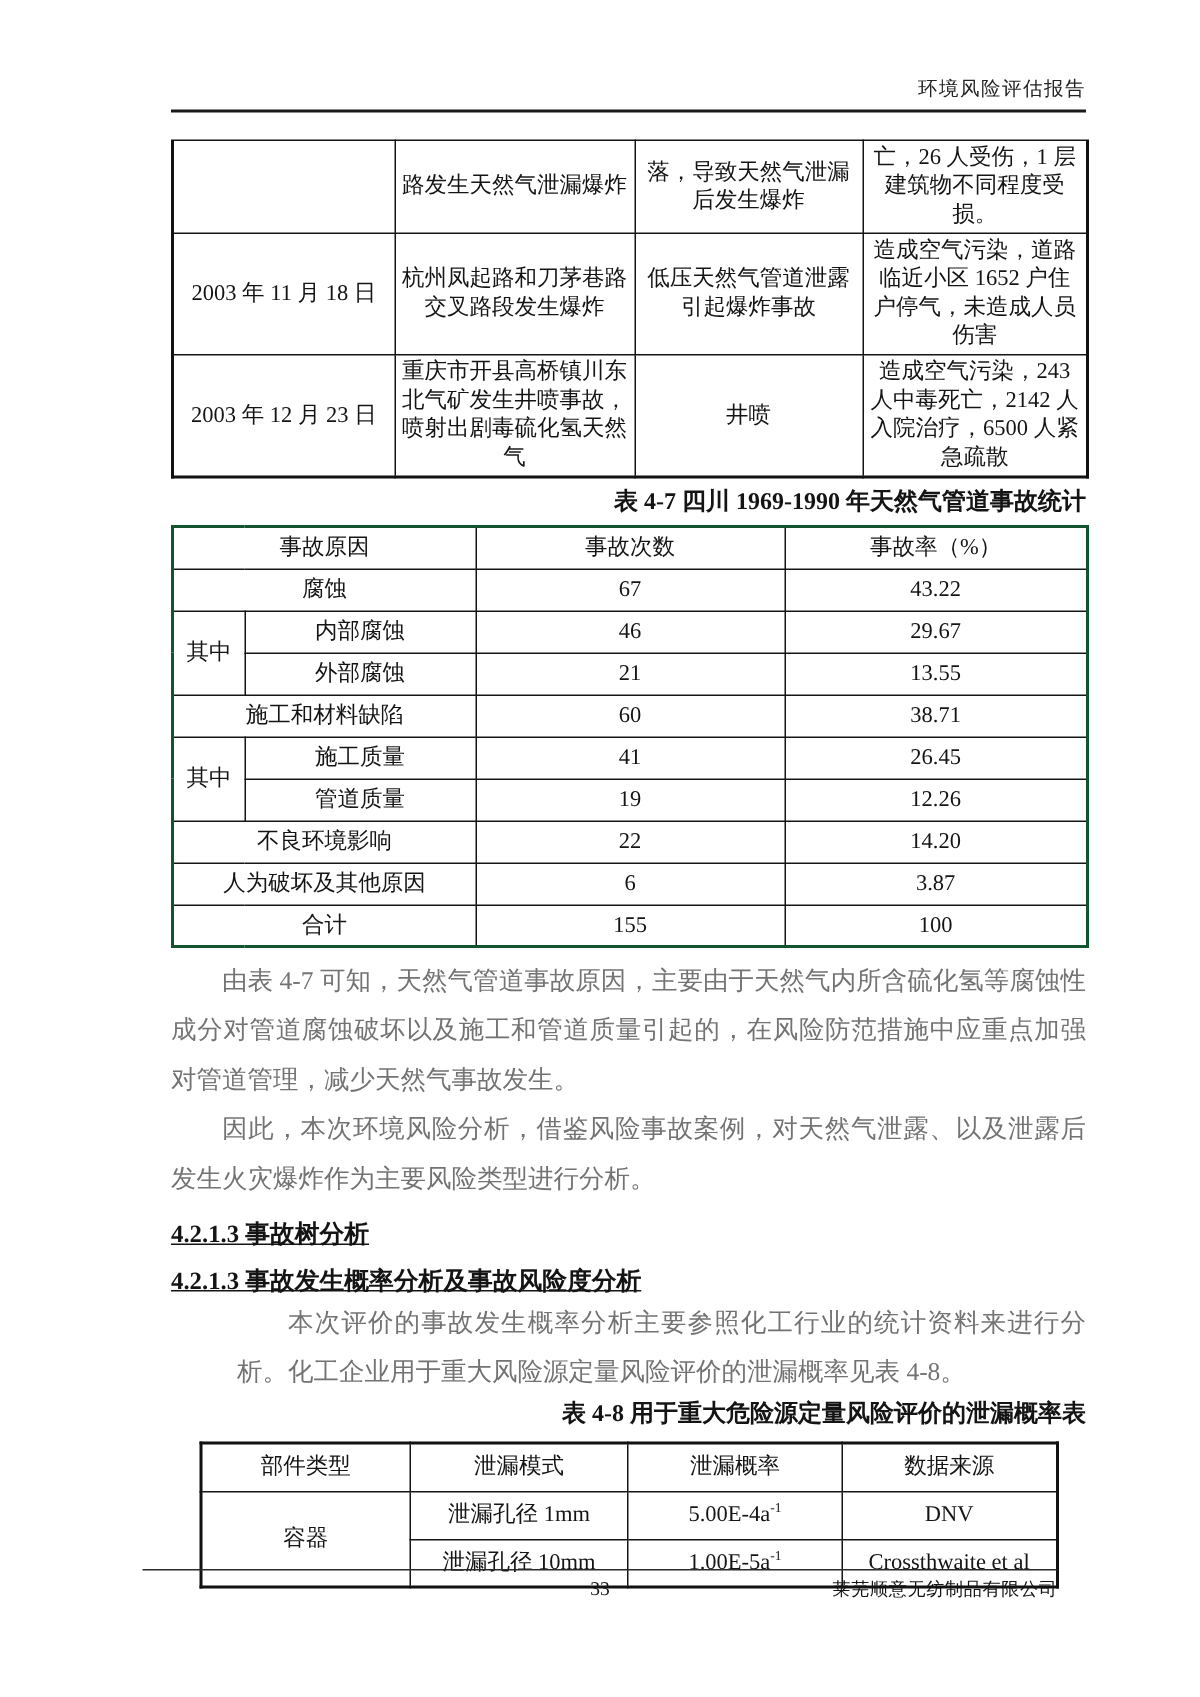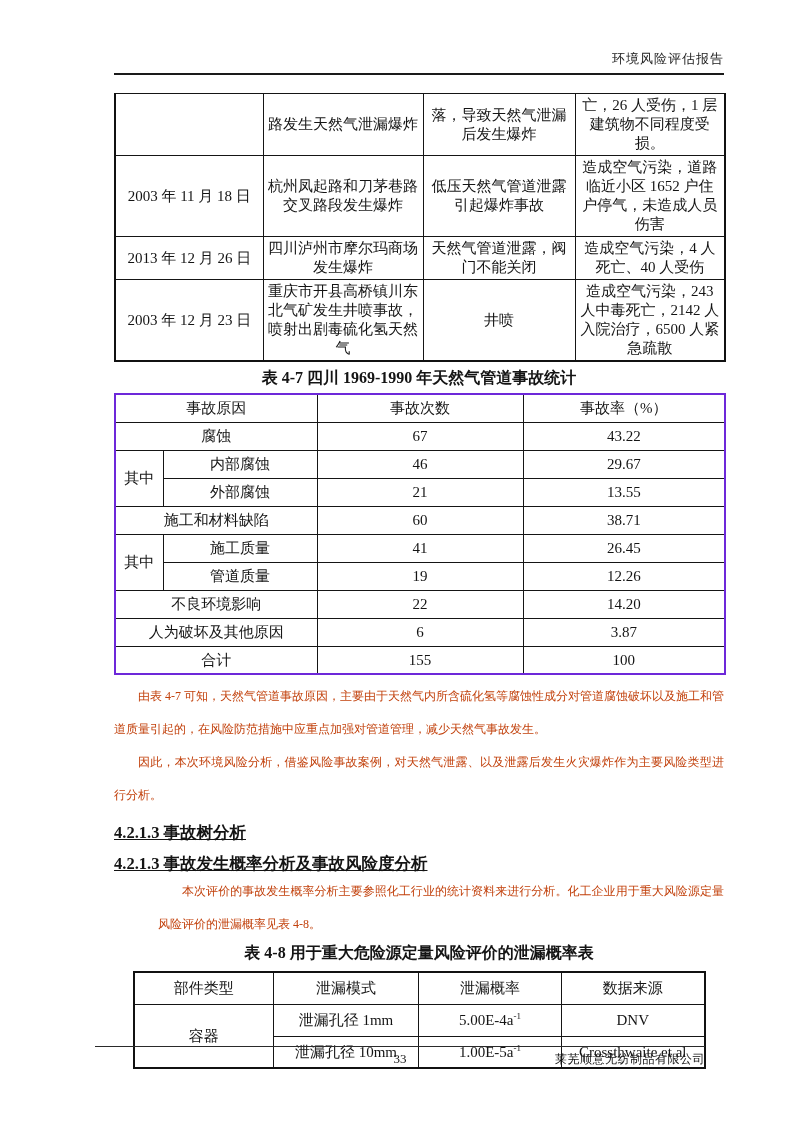--- a/index.html
+++ b/index.html
@@ -23,31 +23,31 @@
 
   
   .tbl-accidents {
     width:610px; margin-top:18px; font-size:15px;
     border:2px solid #111; border-top:1px solid #151515;
   }
   .tbl-accidents td { line-height:19px; }
   .nowrap { white-space:nowrap; }
 
   
-  .tbl-caption { font-size:16px; font-weight:bold; text-align:center; margin-top:5px; line-height:22px; }
+  .tbl-caption { font-size:16px; font-weight:bold; text-align:right; margin-top:5px; line-height:22px; }
   .section-heading { font-size:16.5px; font-weight:bold; line-height:18px;text-decoration:underline; }
 
   
-  .tbl-47 { width:610px; margin-top:4px; font-size:15px; border:2px solid #6d28d9;font-family:Liberation Serif, serif; }
+  .tbl-47 { width:610px; margin-top:4px; font-size:15px; border:2px solid #14532d;font-family:Liberation Serif, serif; }
   .tbl-47 td { height:28px; line-height:18px; }
 
   
   .para {
-    font-size:12px; line-height:33px; text-align:justify;
-    text-indent:2em; color:#c2410c;
+    font-size:17px; line-height:33px; text-align:justify;
+    text-indent:2em; color:#737373;
   }
   .p1 { margin-top:5px; }
   .h1 { margin-top:12px; }
   .h2 { margin-top:13px; }
   .p3 { margin-top:2px;margin-left:44px; }
   .cap48 { margin-top:1px; }
 
   
   .tbl-48 { width:571px; margin:7px auto 0 auto; font-size:15px; border:2px solid #111; }
   .tbl-48 td, .tbl-48 th { height:32px; line-height:18px; }
@@ -85,26 +85,20 @@
         <td>路发生天然气泄漏爆炸</td>
         <td>落，导致天然气泄漏后发生爆炸</td>
         <td>亡，26 人受伤，1 层建筑物不同程度受损。</td>
       </tr>
       <tr style="height:58px">
         <td class="nowrap">2003 年 11 月 18 日</td>
         <td>杭州凤起路和刀茅巷路交叉路段发生爆炸</td>
         <td>低压天然气管道泄露引起爆炸事故</td>
         <td>造成空气污染，道路临近小区 1652 户住户停气，未造成人员伤害</td>
       </tr>
-      <tr style="height:40px">
-        <td class="nowrap">2013 年 12 月 26 日</td>
-        <td>四川泸州市摩尔玛商场发生爆炸</td>
-        <td>天然气管道泄露，阀门不能关闭</td>
-        <td>造成空气污染，4 人死亡、40 人受伤</td>
-      </tr>
       <tr style="height:67px">
         <td class="nowrap">2003 年 12 月 23 日</td>
         <td>重庆市开县高桥镇川东北气矿发生井喷事故，喷射出剧毒硫化氢天然气</td>
         <td>井喷</td>
         <td>造成空气污染，243 人中毒死亡，2142 人入院治疗，6500 人紧急疏散</td>
       </tr>
     </tbody>
       </table>
 
     <div class="tbl-caption">表 4-7 四川 1969-1990 年天然气管道事故统计</div>

